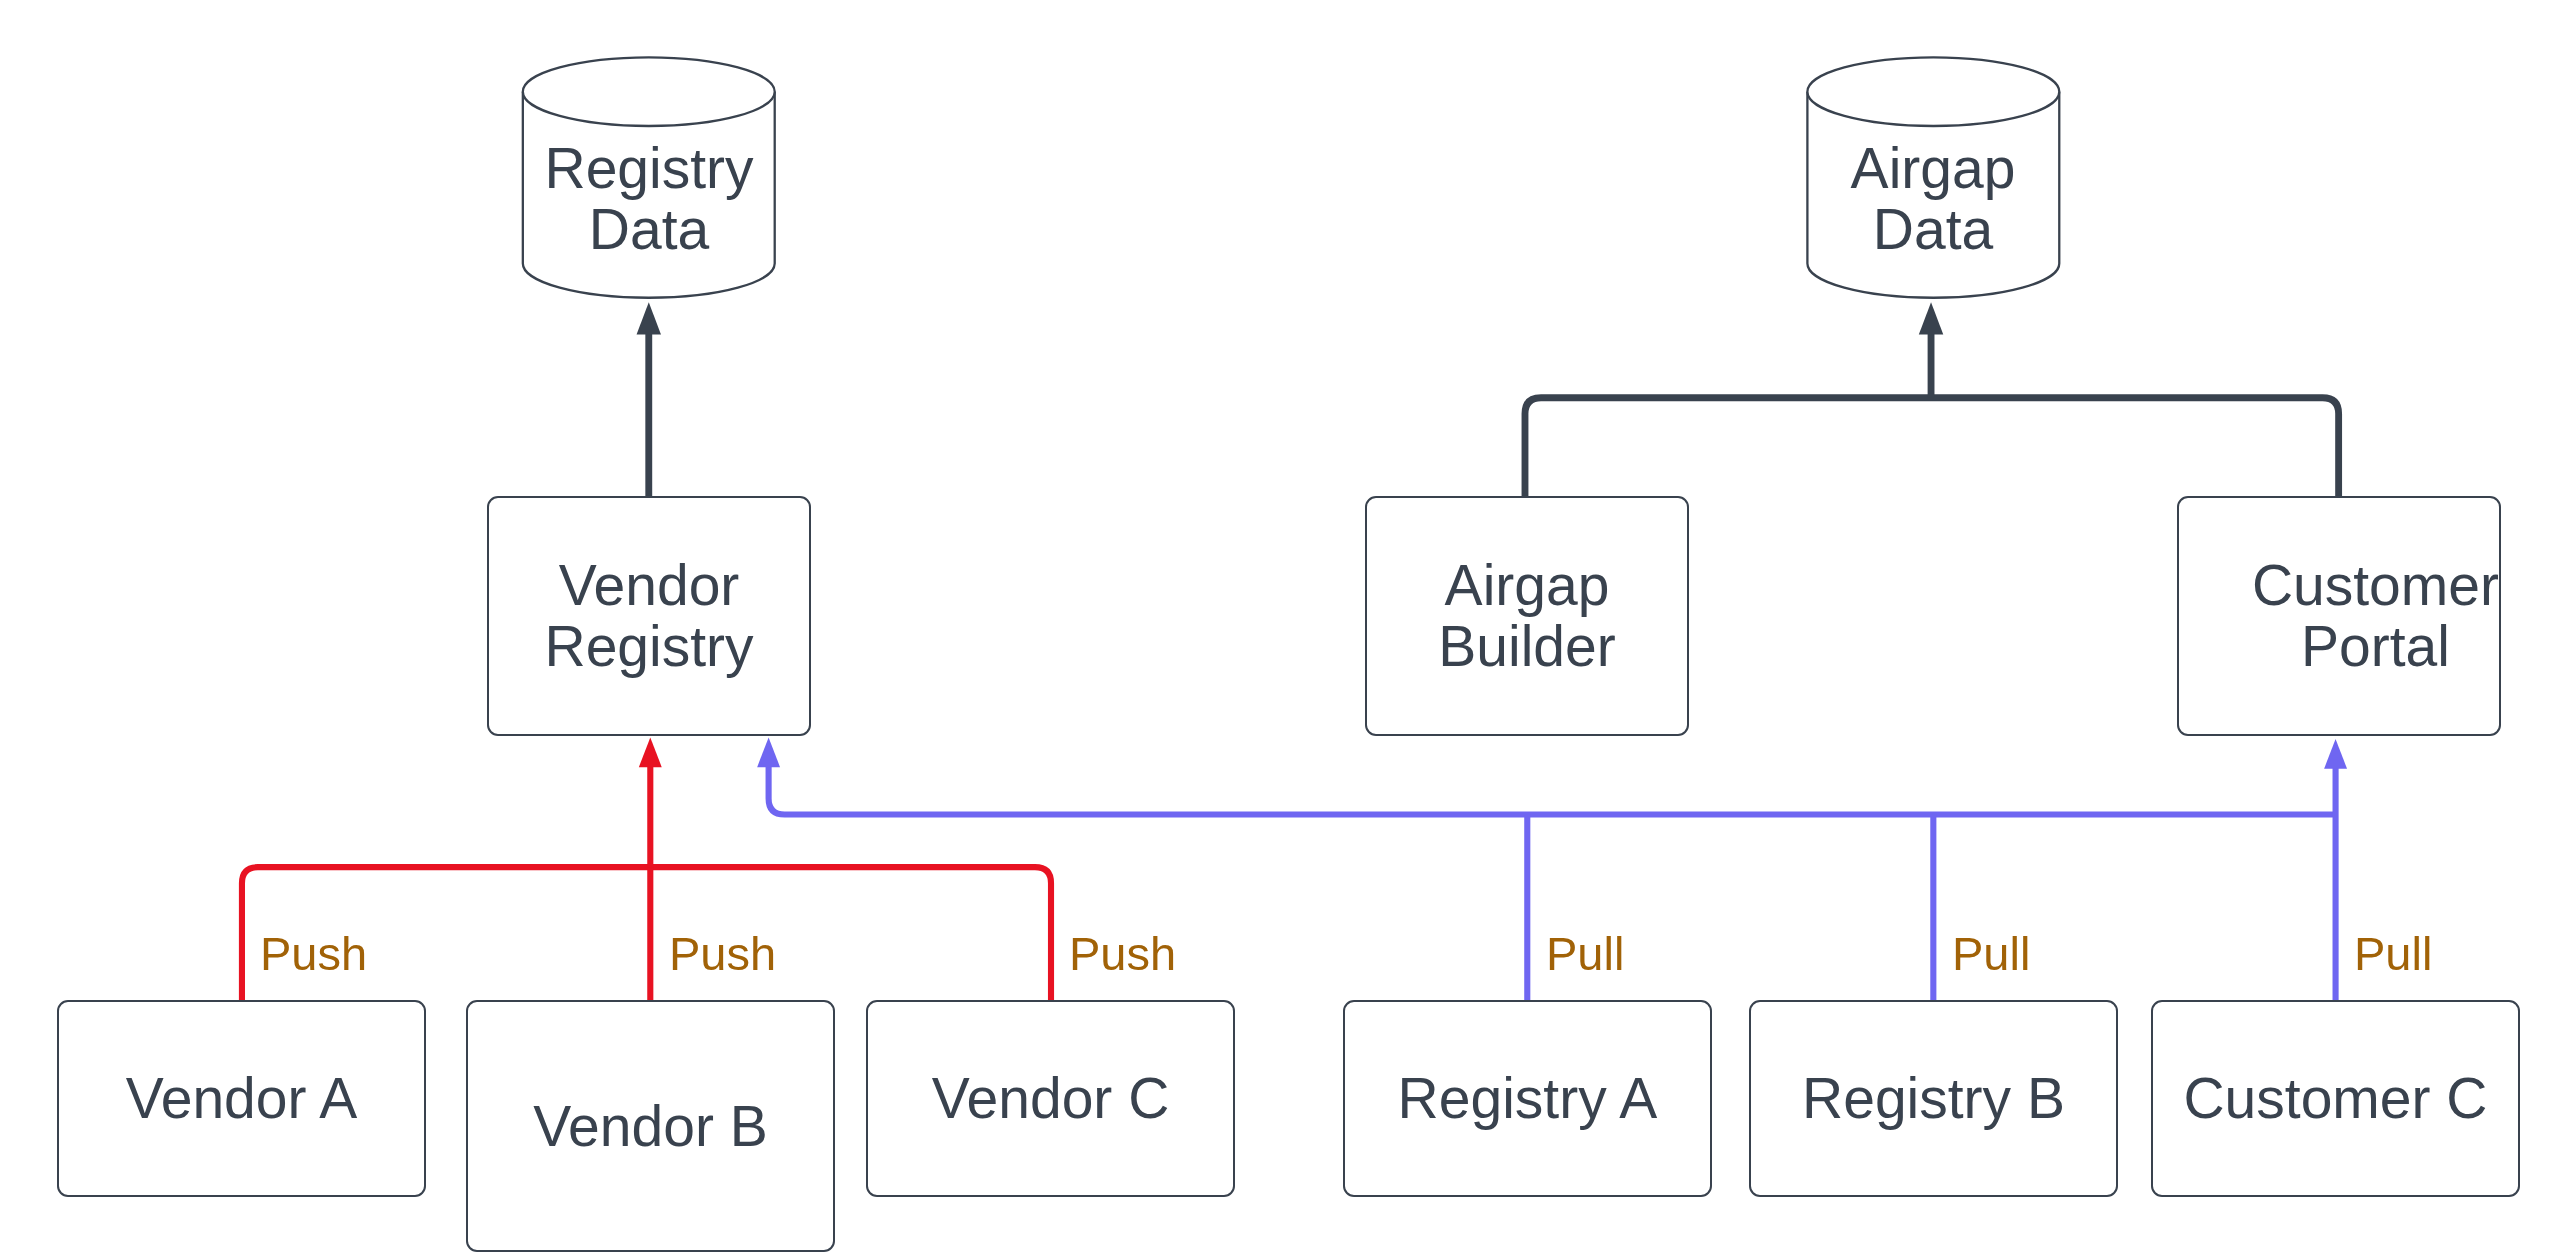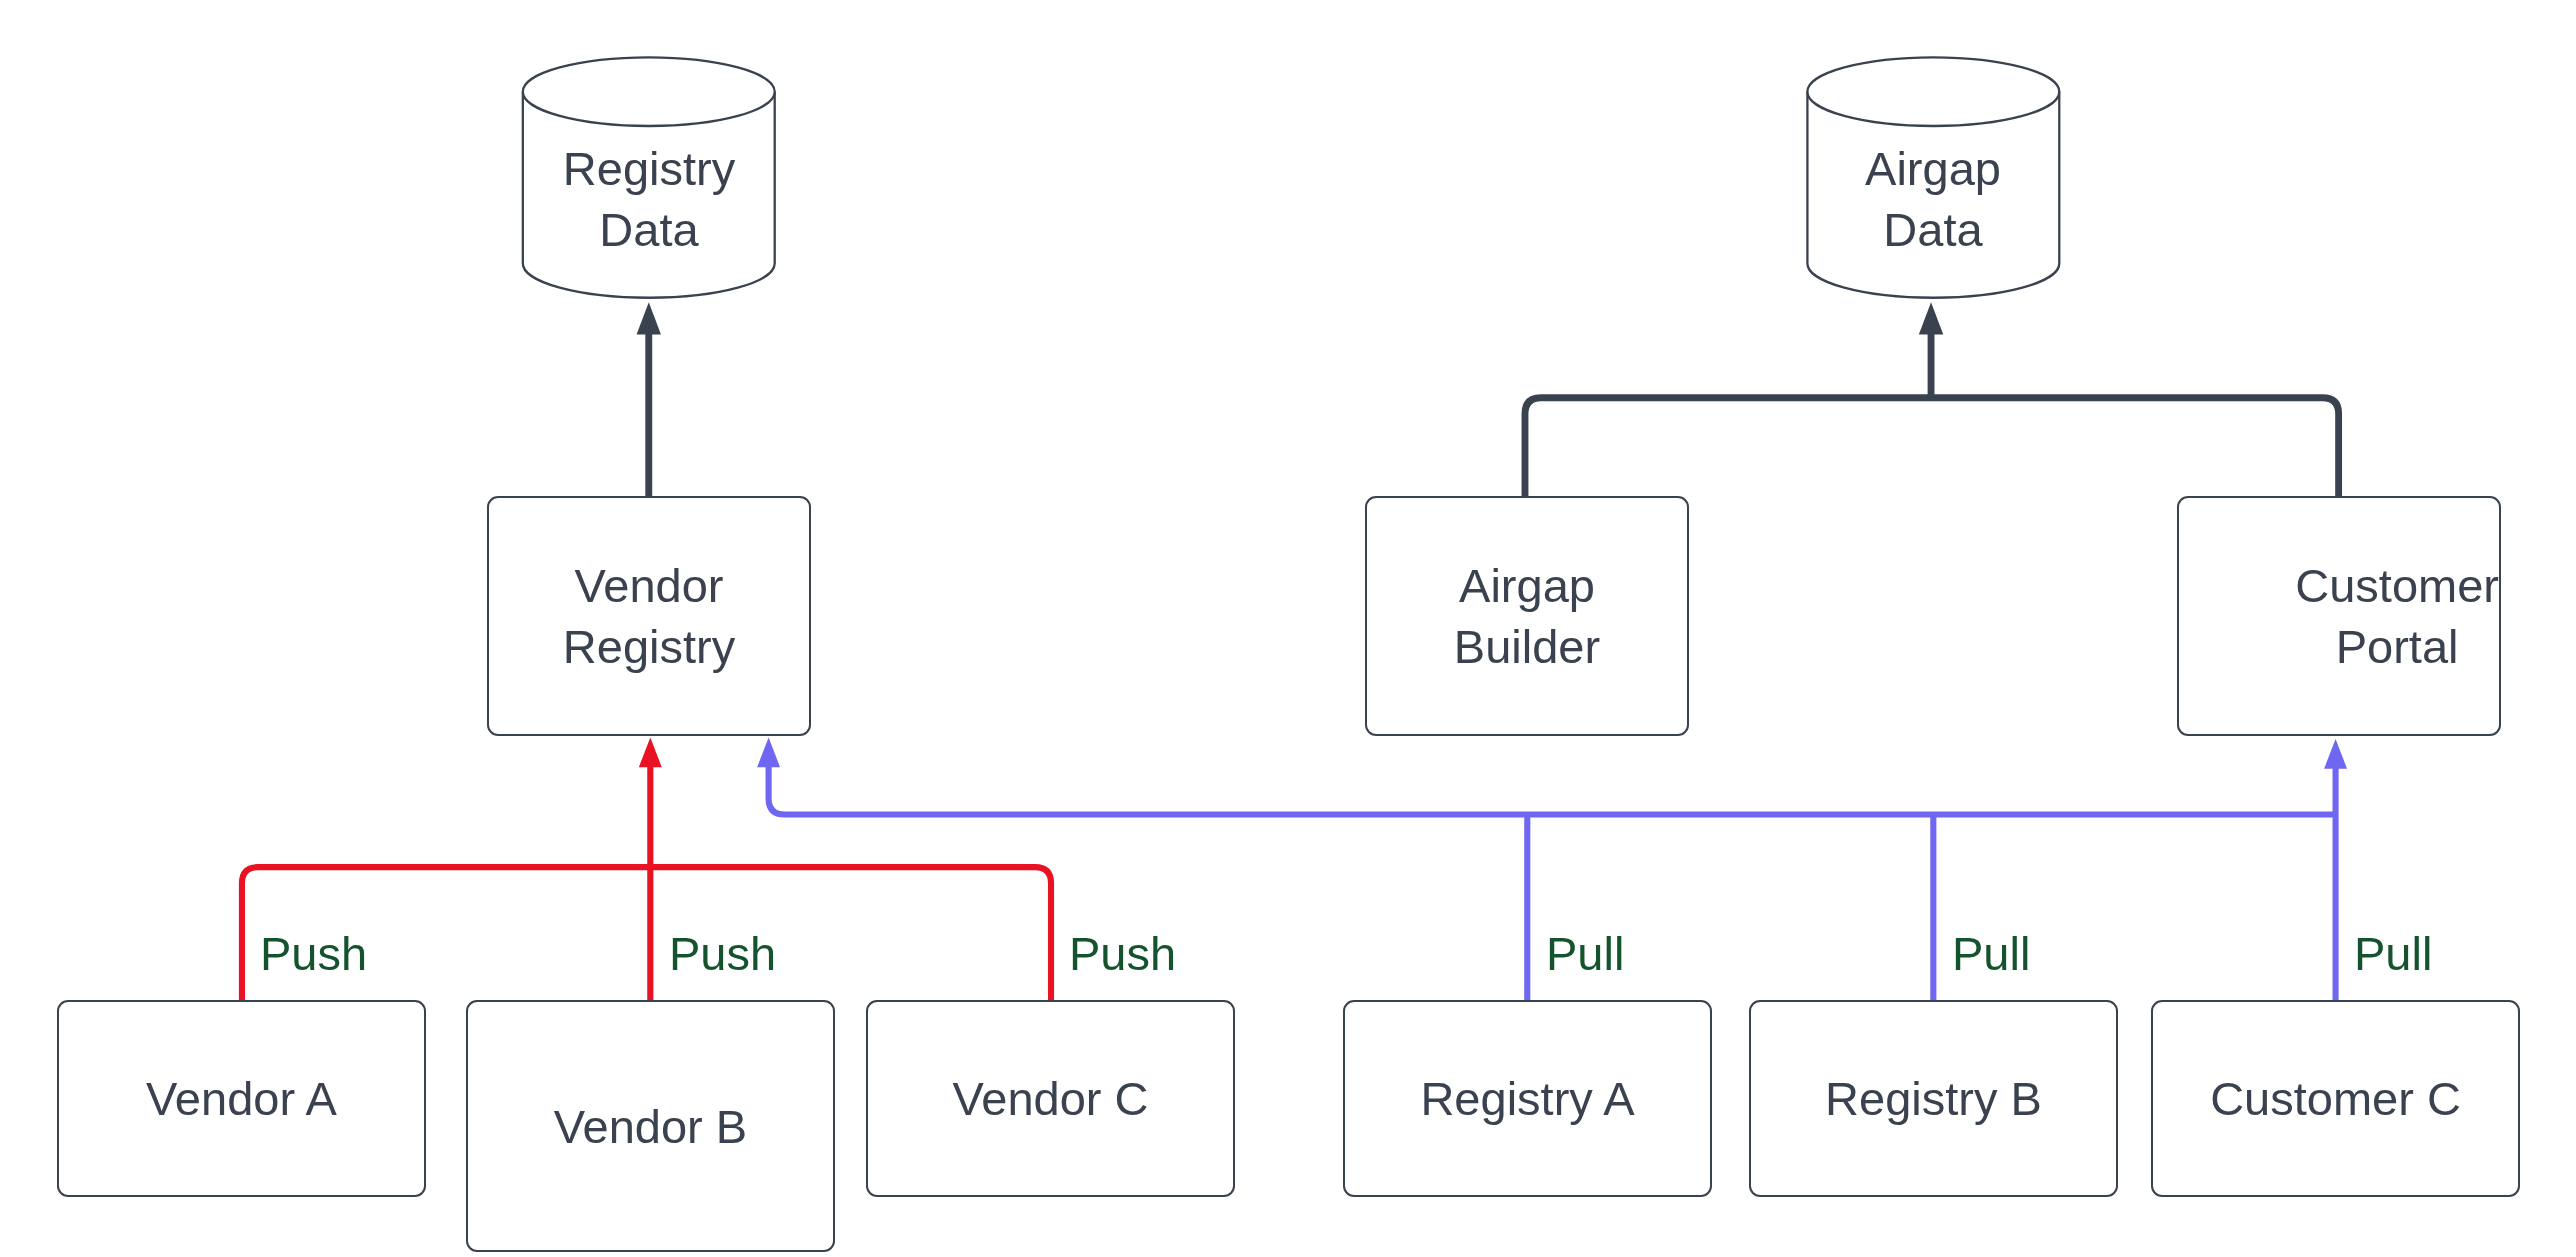--- a/index.html
+++ b/index.html
@@ -28,37 +28,37 @@
     box-sizing: border-box;
     background: #ffffff;
     border: 2.3px solid #39424e;
     border-radius: 11px;
     display: flex;
     align-items: center;
     justify-content: center;
     text-align: center;
   }
   .node-label, .cyl-label {
-    font-size: 47px;
+    font-size: 57px;
     line-height: 61px;
     white-space: pre-line;
     color: #39424e;
   }
   .cyl-label-wrap {
     position: absolute;
     display: flex;
     align-items: center;
     justify-content: center;
     text-align: center;
   }
   .edge-label {
     position: absolute;
     font-size: 47px;
     line-height: 61px;
-    color: #14532d;
+    color: #a16207;
     white-space: nowrap;
   }
   
   #n-vendor-registry { left: 487px;  top: 496px;  width: 324px; height: 240px; }
   #n-airgap-builder  { left: 1365px; top: 496px;  width: 324px; height: 240px; }
   #n-customer-portal { left: 2177px; top: 496px;  width: 324px; height: 240px; justify-content: flex-end; }
   #n-vendor-a   { left: 57px;   top: 1000px; width: 369px; height: 197px; }
   #n-vendor-b   { left: 466px;  top: 1000px; width: 369px; height: 252px; }
   #n-vendor-c   { left: 866px; top: 1000px; width: 369px; height: 197px; }
   #n-customer-a { left: 1343px; top: 1000px; width: 369px; height: 197px; }

